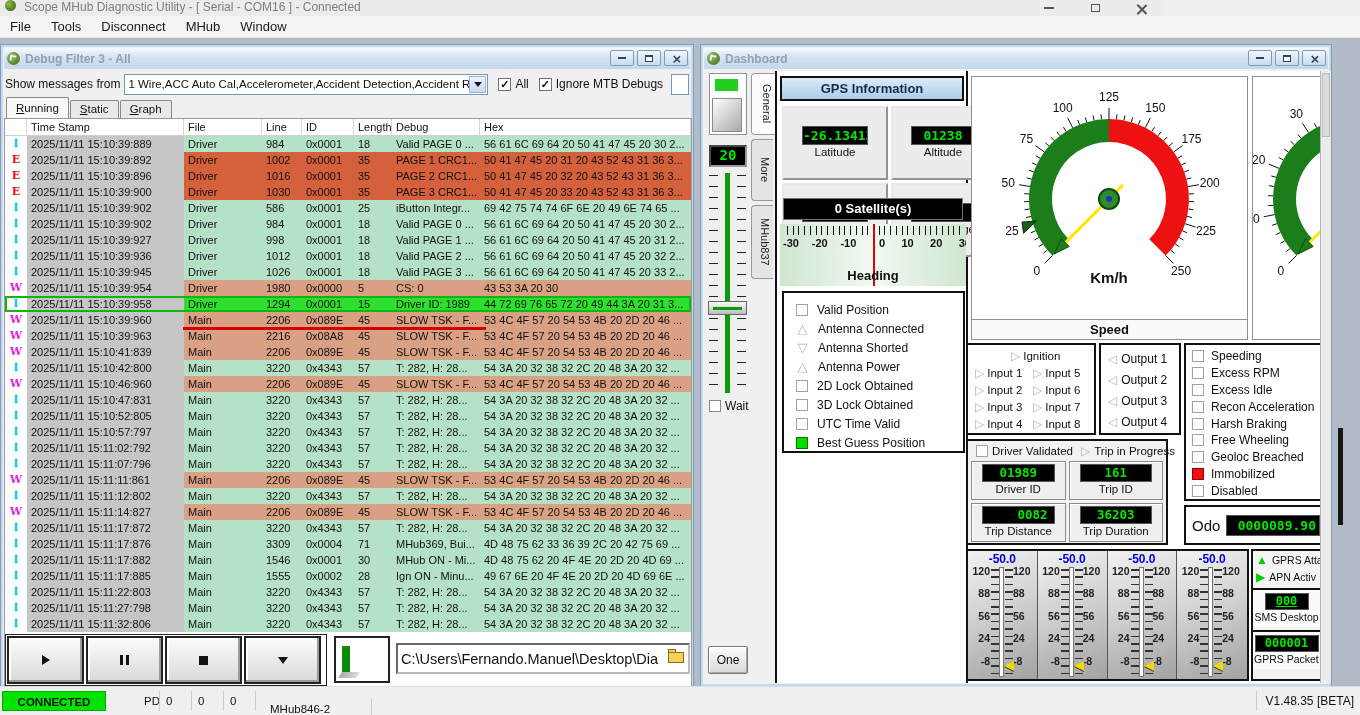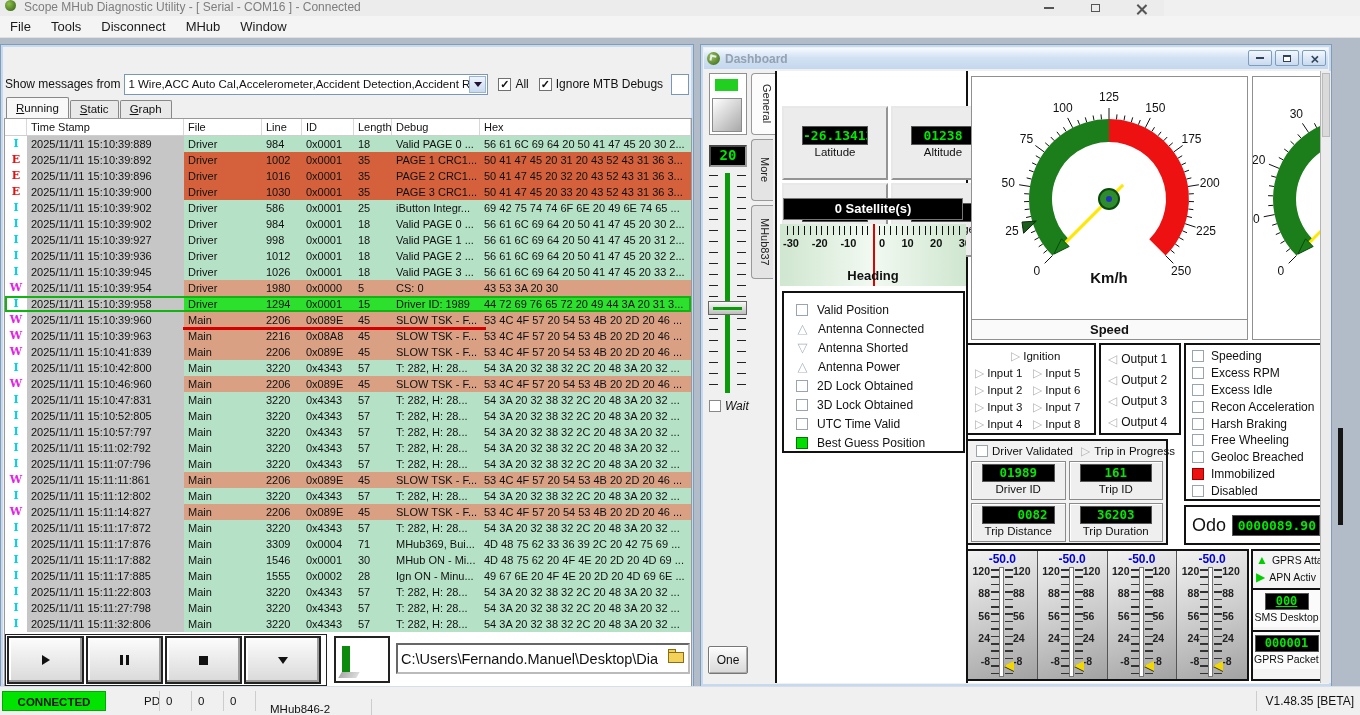--- a/index.html
+++ b/index.html
@@ -96,21 +96,21 @@
   .toggle { position:absolute; left:4px; top:2px; width:38px; height:62px; background:#fff; border:1px solid #909090; }
   .toggle i { position:absolute; left:5px; top:5px; width:23px; height:12px; background:#21cf21; }
   .toggle u { position:absolute; left:2px; bottom:2px; width:30px; height:34px; background:linear-gradient(135deg,#ffffff,#a8a8a8); border:1px solid #8a8a8a; }
   .rate-lcd { position:absolute; left:4px; top:74px; width:38px; height:22px; background:#000; border:2px inset #9a9a9a; color:#00e800; font-family:"DejaVu Sans Mono", monospace; font-weight:bold; font-size:14px; text-align:center; line-height:17px; }
   .vslider { position:absolute; left:1px; top:102px; width:43px; height:220px; }
   .vslider .ticks-l, .vslider .ticks-r { position:absolute; top:2px; bottom:2px; width:9px; background:repeating-linear-gradient(180deg,#222 0 1.5px, transparent 1.5px 11px); }
   .vslider .ticks-l { left:3px; } .vslider .ticks-r { left:31px; }
   .vslider .track { position:absolute; left:19px; top:0; width:5px; height:100%; background:#0a9a0a; }
   .vslider .handle { position:absolute; left:2px; top:128px; width:39px; height:14px; background:linear-gradient(180deg,#fafafa,#bdbdbd); border:1px solid #666; }
   .vslider .handle:after { content:""; position:absolute; left:4px; top:5px; right:4px; height:3px; background:#0a9a0a; }
-  .wait-row { position:absolute; left:4px; top:328px; display:flex; align-items:center;font-style:italic; }
+  .wait-row { position:absolute; left:4px; top:328px; display:flex; align-items:center; }
   .wait-box { width:12px; height:12px; border:1px solid #888; background:#fff; margin-right:4px; }
   .one-btn { position:absolute; left:3px; top:575px; width:40px; height:28px; background:linear-gradient(180deg,#fcfcfc,#d8d8d8); border:1px solid #777; box-shadow:inset 1px 1px 0 #fff, inset -1px -1px 0 #aaa; border-radius:2px; font-size:12px; text-align:center; line-height:26px; }
   .dash-tabs { position:absolute; left:50px; top:28px; width:24px; height:300px; }
   .vtab { position:absolute; left:0; width:22px; border:1px solid #999; border-right:none; border-radius:4px 0 0 4px; background:#e4e4e4; writing-mode:vertical-rl; font-size:11px; text-align:center; color:#222; padding:4px 2px; }
   .vtab.active { background:#fcfcfc; width:24px; }
   .dash-main { position:absolute; left:74px; top:26px; width:545px; height:612px; background:#fff; border-left:2px solid #111; overflow:hidden; }
   .dash-scroll { position:absolute; left:619px; top:26px; width:11px; height:612px; background:#ececec; border-left:1px solid #b4b4b4; }
   .dash-scroll i { position:absolute; left:1px; top:2px; width:8px; height:64px; background:#dadada; border:1px solid #bbb; }
   .main-divider { position:absolute; left:189px; top:0; width:2px; height:612px; background:#111; }
 
@@ -155,21 +155,21 @@
   .trip-panel { position:absolute; left:189px; top:368px; width:202px; height:106px; border:2px solid #111; background:#f2f2f2; }
   .trip-head { display:flex; align-items:center; height:20px; padding-left:8px; }
   .trip-head .lbl { font-size:11.5px; margin:0 4px; white-space:nowrap; }
   .trip-head .tri { font-size:12px; color:#b4b4b4; margin-left:4px; }
   .trip-grid { display:grid; grid-template-columns:1fr 1fr; gap:3px; padding:0 3px; }
   .trip-box { border:1px solid #8a8a8a; box-shadow:inset 1px 1px 0 #fff; background:#efefef; padding:2px 4px; }
   .trip-box .lcd { height:18px; font-size:12.5px; line-height:16px; margin:0 6px; }
   .trip-box .lcd.alignr { text-align:right; padding-right:6px; }
   .trip-box .lcd-lbl { font-size:11.5px; }
   .odo-panel { position:absolute; left:407px; top:434px; width:138px; height:40px; border:2px solid #111; background:#fff; display:flex; align-items:center; padding-left:6px; }
-  .odo-lbl { font-size:18px; margin-right:6px; }
+  .odo-lbl { font-size:15px; margin-right:6px; }
   .odo-lcd { width:98px; height:21px; background:#000; border:1px solid #555; color:#00e800; font-family:"DejaVu Sans Mono", monospace; font-weight:bold; font-size:13px; text-align:right; line-height:19px; padding-right:3px; }
 
   
   .sliders-panel { position:absolute; left:189px; top:478px; width:283px; height:132px; border:2px solid #111; display:flex; }
   .aslider { position:relative; width:25%; height:100%; border-right:1px solid #555; background:linear-gradient(160deg,#f2f2f2 0%,#c9c9c9 55%,#a2a2a2 100%); overflow:hidden; }
   .aslider:last-child { border-right:none; }
   .as-val { position:absolute; top:1px; width:100%; text-align:center; color:#0000d8; font-weight:bold; font-size:12px; }
   .as-lab { position:absolute; width:20px; font-size:10.5px; font-weight:bold; color:#222; text-align:right; }
   .as-lab.r { text-align:left; }
   .as-ticks { position:absolute; top:18px; bottom:2px; width:8px; background:repeating-linear-gradient(180deg,#333 0 1.5px, transparent 1.5px 7.4px); }
@@ -214,20 +214,38 @@
     <div class="menu-item">Tools</div>
     <div class="menu-item">Disconnect</div>
     <div class="menu-item">MHub</div>
     <div class="menu-item">Window</div>
   </div>
 <div class="mdi">
     <div class="mdi-blackbar"></div>
   </div>
 
 <div class="child win-debug">
+  <div class="child-titlebar">
+    <div class="child-icon"></div>
+    <div class="child-title">Debug Filter 3 - All</div>
+    <div class="child-btns">
+      <div class="tb-btn">
+          <i class="g-min"></i>
+        </div>
+      <div class="tb-btn">
+          <i class="g-max"></i>
+        </div>
+      <div class="tb-btn">
+          <span class="g-x">
+            <i></i>
+            <b></b>
+          </span>
+        </div>
+    </div>
+  </div>
   <div class="filter-row">
     <span class="filter-label">Show messages from</span>
     <div class="combo">
       <div class="combo-text">1 Wire,ACC Auto Cal,Accelerometer,Accident Detection,Accident Recon,AT</div>
       <div class="combo-arrow"></div>
     </div>
     <span class="chk">✓</span>
     <span class="chk-label">All</span>
     <span class="chk">✓</span>
     <span class="chk-label">Ignore MTB Debugs</span>
@@ -636,20 +654,21 @@
 
   <div class="dash-tabs">
       <div class="vtab active" style="top: 0px; height: 62px;">General</div>
       <div class="vtab" style="top: 66px; height: 62px;">More</div>
       <div class="vtab" style="top: 132px; height: 74px;">MHub837</div>
     </div>
 
   <div class="dash-main">
     <div class="main-divider"></div>
 
+    <div class="gps-header">GPS Information</div>
     <div class="gps-grid">
         <div class="lcd-field">
           <div class="lcd">-26.134136</div>
           <div class="lcd-lbl">Latitude</div>
         </div>
         <div class="lcd-field">
           <div class="lcd">01238</div>
           <div class="lcd-lbl">Altitude</div>
         </div>
         <div class="lcd-field">

